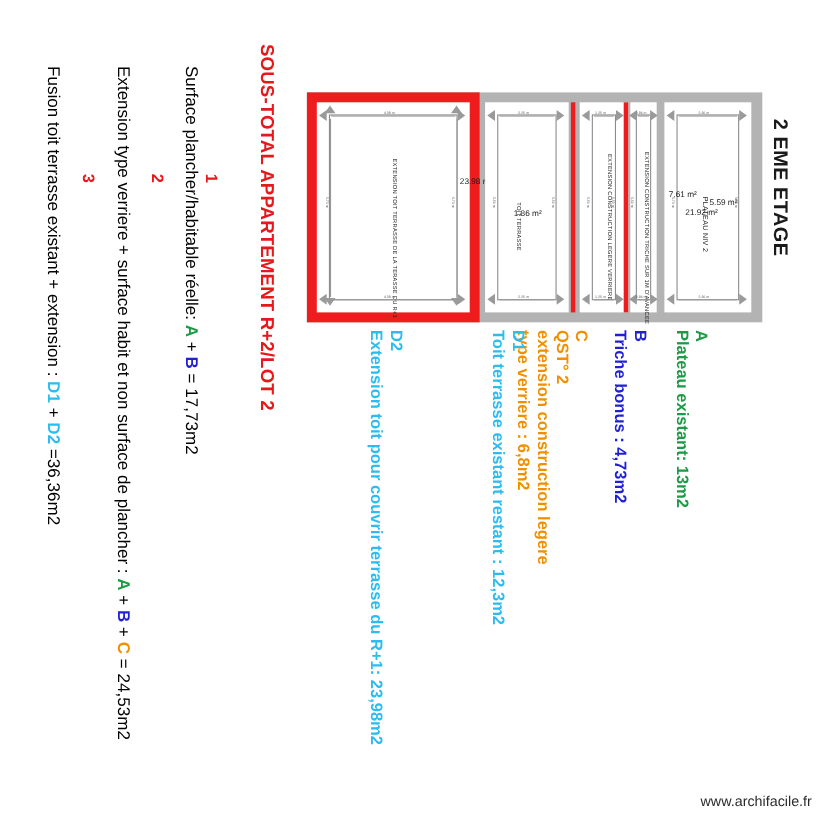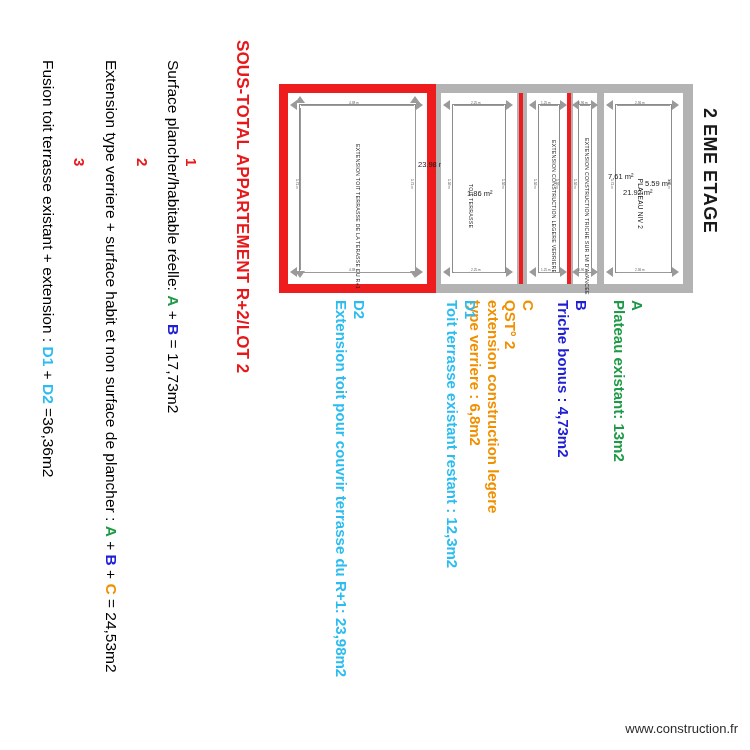--- a/index.html
+++ b/index.html
@@ -303,13 +303,13 @@
   <div>Toit terrasse existant restant : 12,3m2</div>
 </div>
 
 <div class="vblock legend cyan" style="left:368px; top:300px;">
   <div>D2</div>
   <div>Extension toit pour couvrir terrasse du R+1: 23,98m2</div>
 </div>
 
 <div class="vtext floor-label" style="left:720px; top:108px;">2 EME ETAGE</div>
 
-<div id="watermark">www.construction.fr</div>
+<div id="watermark">www.archifacile.fr</div>
 
 </body></html>

